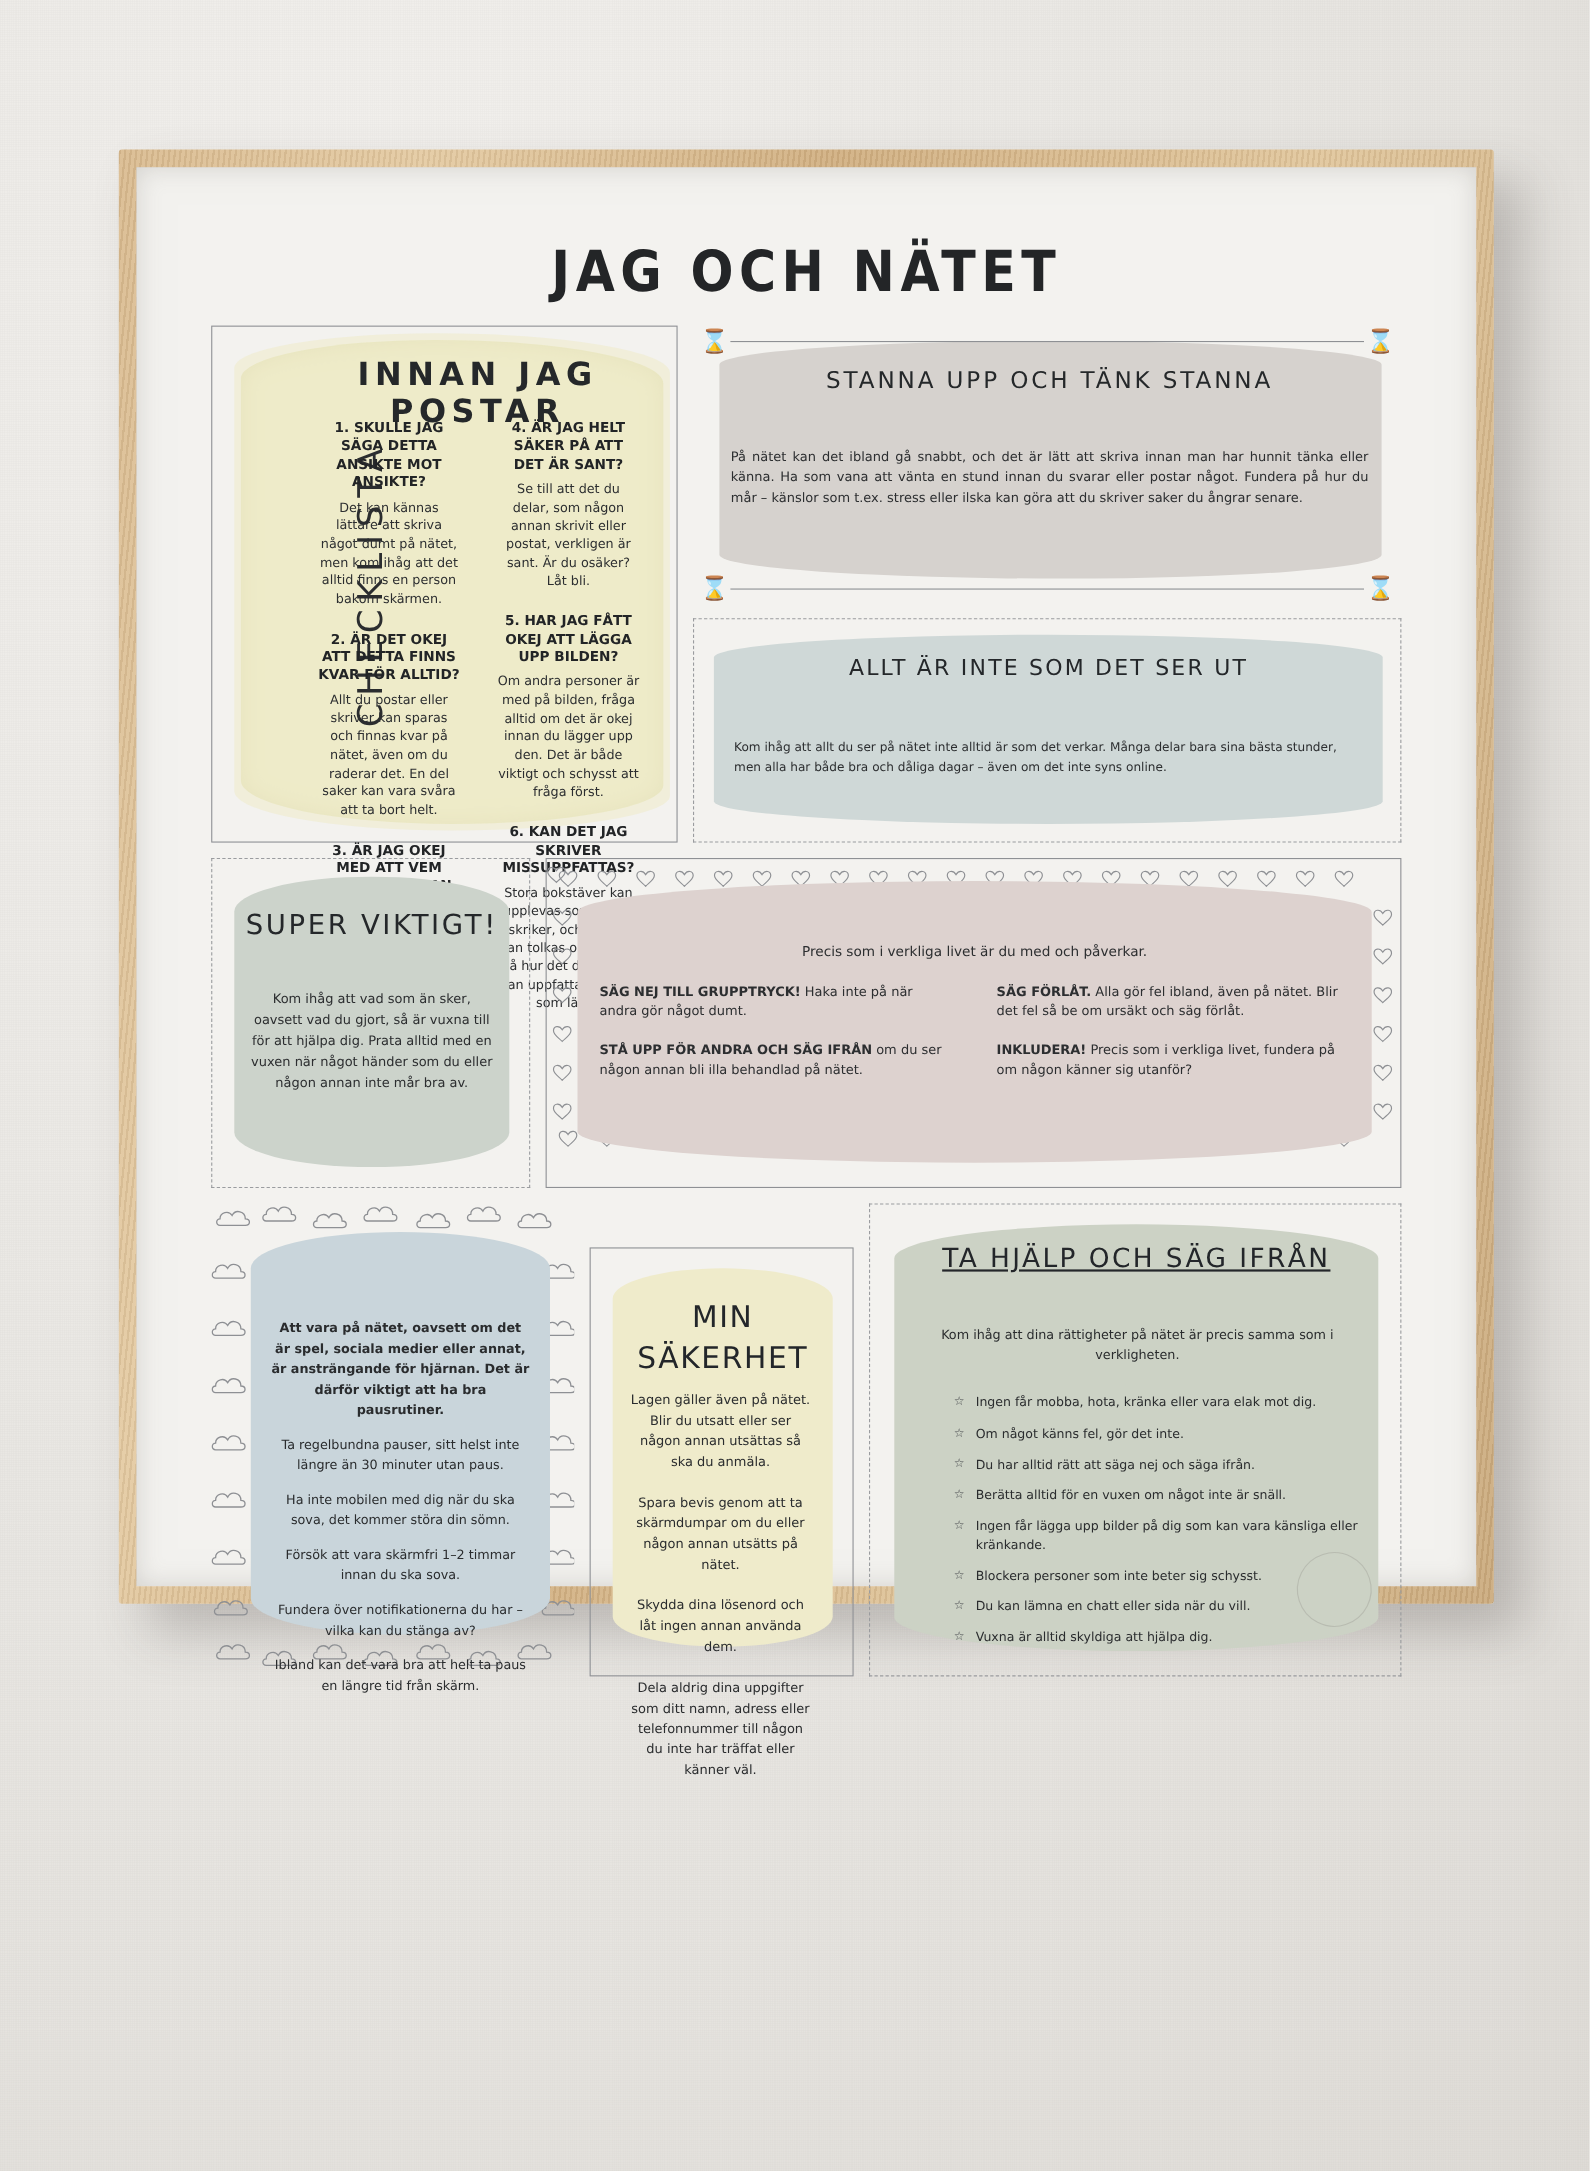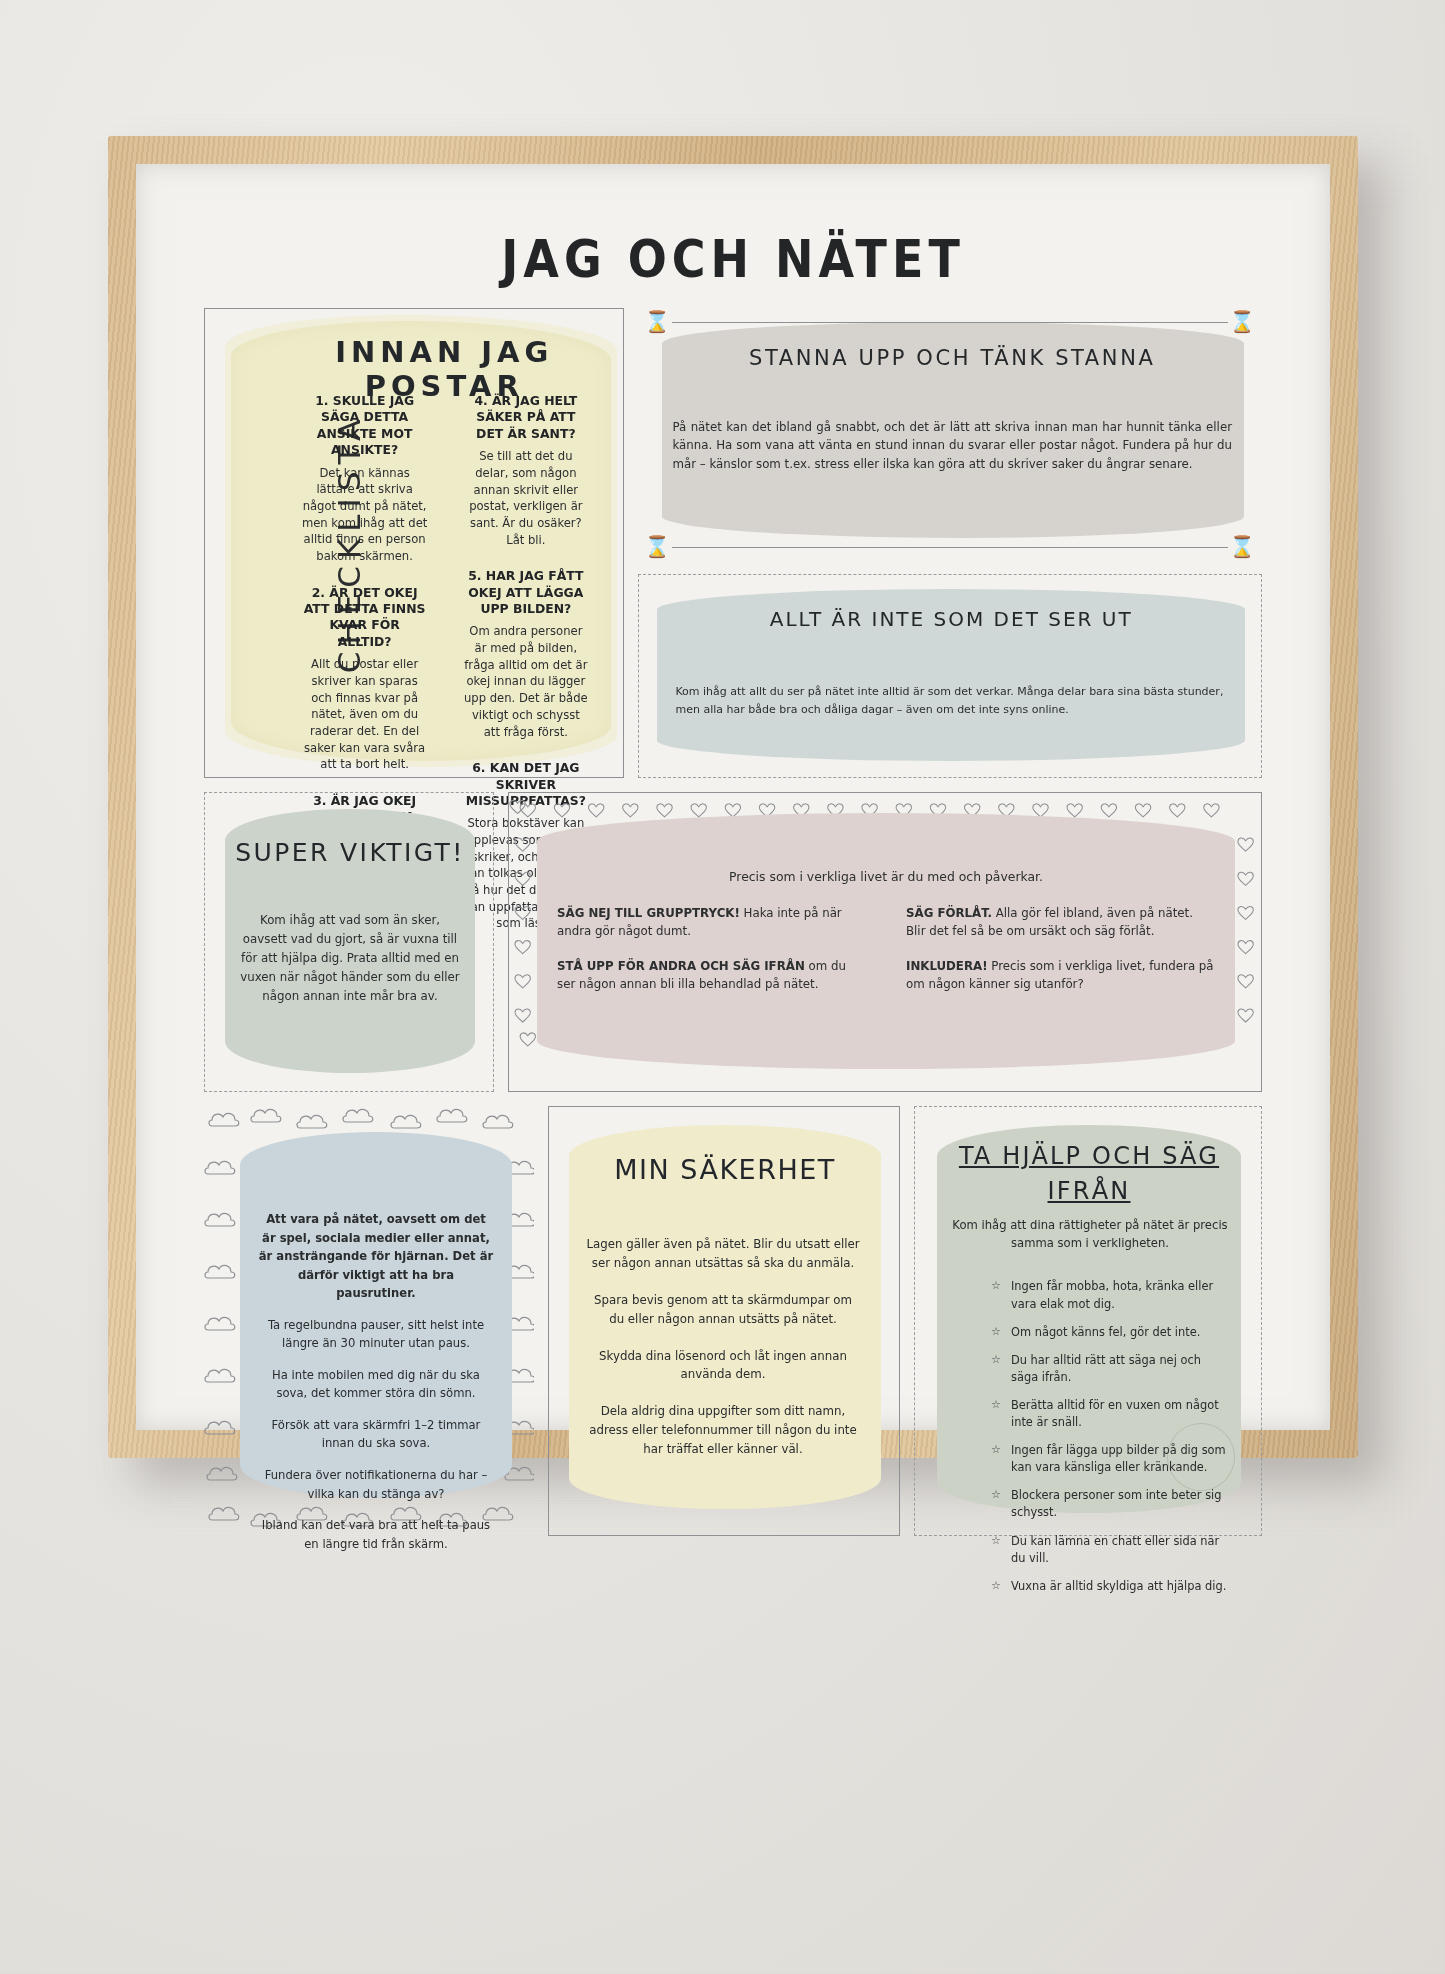--- a/index.html
+++ b/index.html
@@ -37,21 +37,21 @@
     left: 108px; top: 136px;
     width: 1250px; height: 1322px;
     box-shadow: 26px 26px 46px rgba(90,84,78,0.30);
     border-radius: 2px;
   }
   .frame {
     position: absolute;
     left: 108px; top: 136px;
     width: 1250px; height: 1322px;
     background: linear-gradient(103deg, #d8ba90 0%, #e3caa3 18%, #cfae81 42%, #e0c69d 70%, #c9a97d 100%);
-    padding: 28px;
+    padding: 16px;
     box-sizing: border-box;
     border-radius: 3px;
   }
   .frame:before {
     content: "";
     position: absolute;
     inset: 0;
     background-image: repeating-linear-gradient(96deg, rgba(120,88,48,0.09) 0 2px, rgba(255,240,215,0.10) 2px 5px);
     pointer-events: none;
     border-radius: 3px;
@@ -301,21 +301,21 @@
     text-align: center; font-size: 38px; font-weight: 700; letter-spacing: 2px; color: #212426;
   }
   .paus-body {
     position: absolute; top: 104px; left: 54px; right: 40px;
     font-size: 11.6px; line-height: 1.6; text-align: center; color: #2a2c2e;
   }
   .paus-body p { margin: 0 0 13px 0; }
   .paus-body p.lead { font-weight: 600; }
   .clouds { position: absolute; inset: 0; pointer-events: none; }
 
-  .sakerhet-box { width: 352px; position: relative; }
+  .sakerhet-box { width: 240px; position: relative; margin-top: 40px; }
   .sakerhet-blob {
     position: absolute; left: 20px; right: 18px; top: 18px; bottom: 26px;
     background: #efebcb;
     border-radius: 50% 50% 50% 50% / 8% 8% 8% 8%;
   }
   .sakerhet-ttl {
     position: absolute; top: 44px; left: 24px; right: 22px;
     text-align: center; font-size: 27px; letter-spacing: 1.5px; line-height: 1.4; color: #23262a;
   }
   .sakerhet-body {

